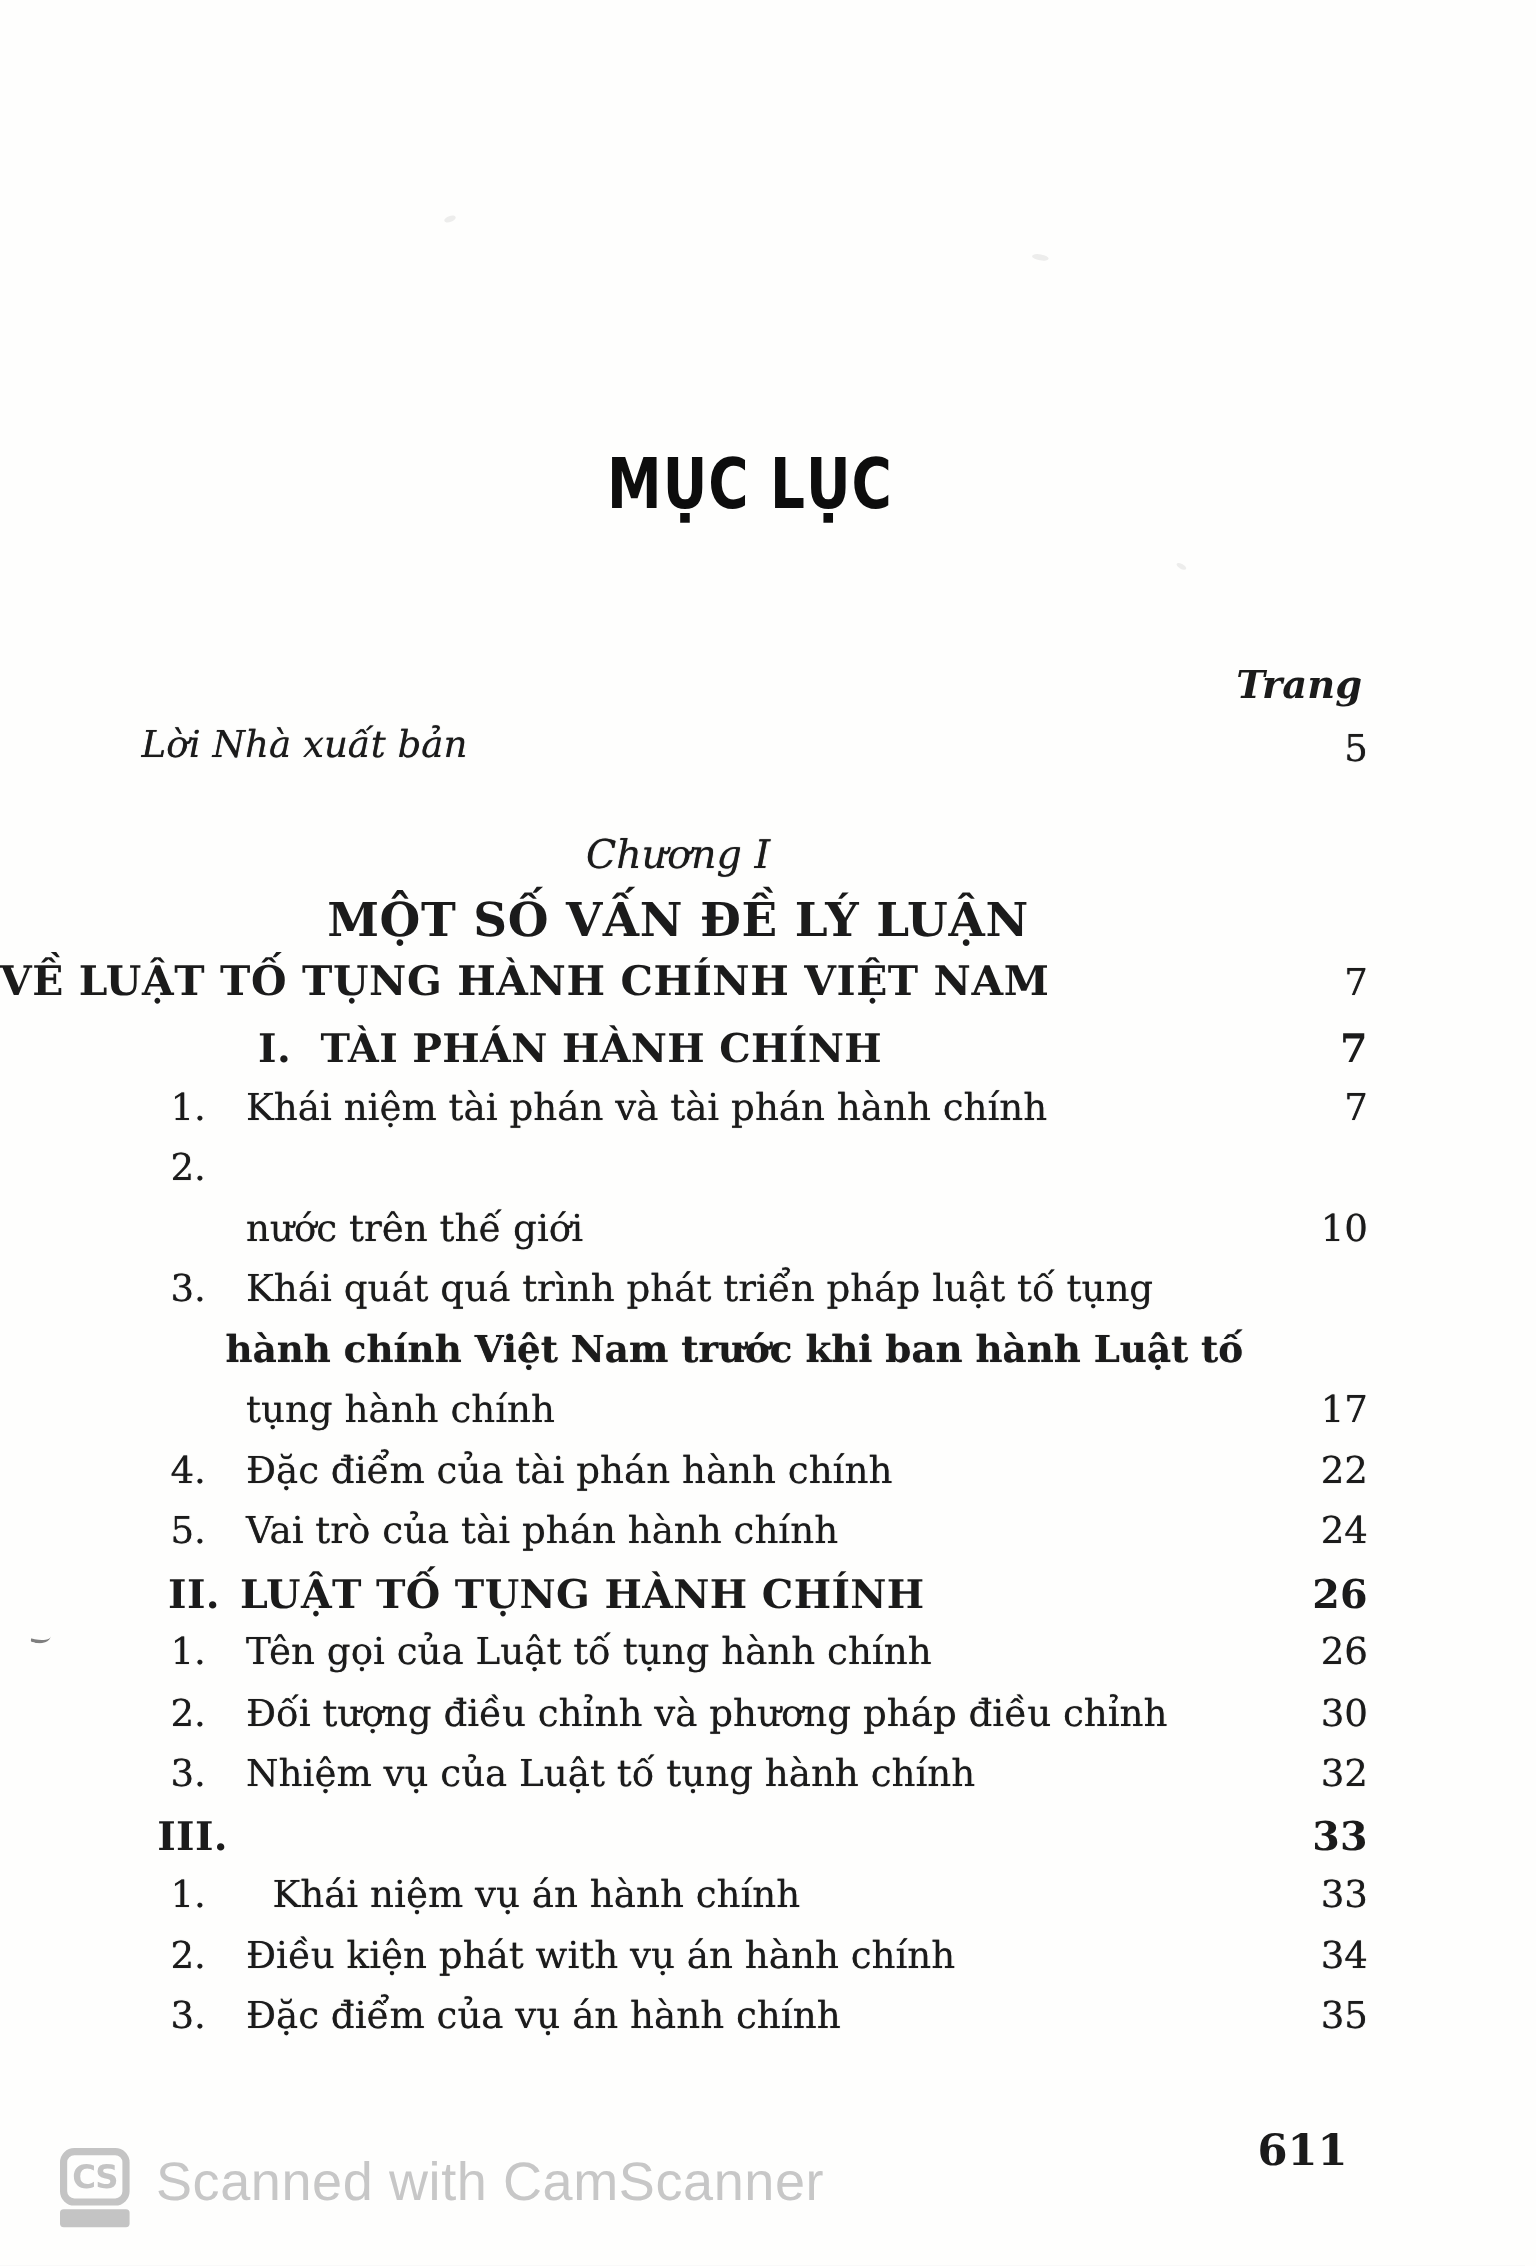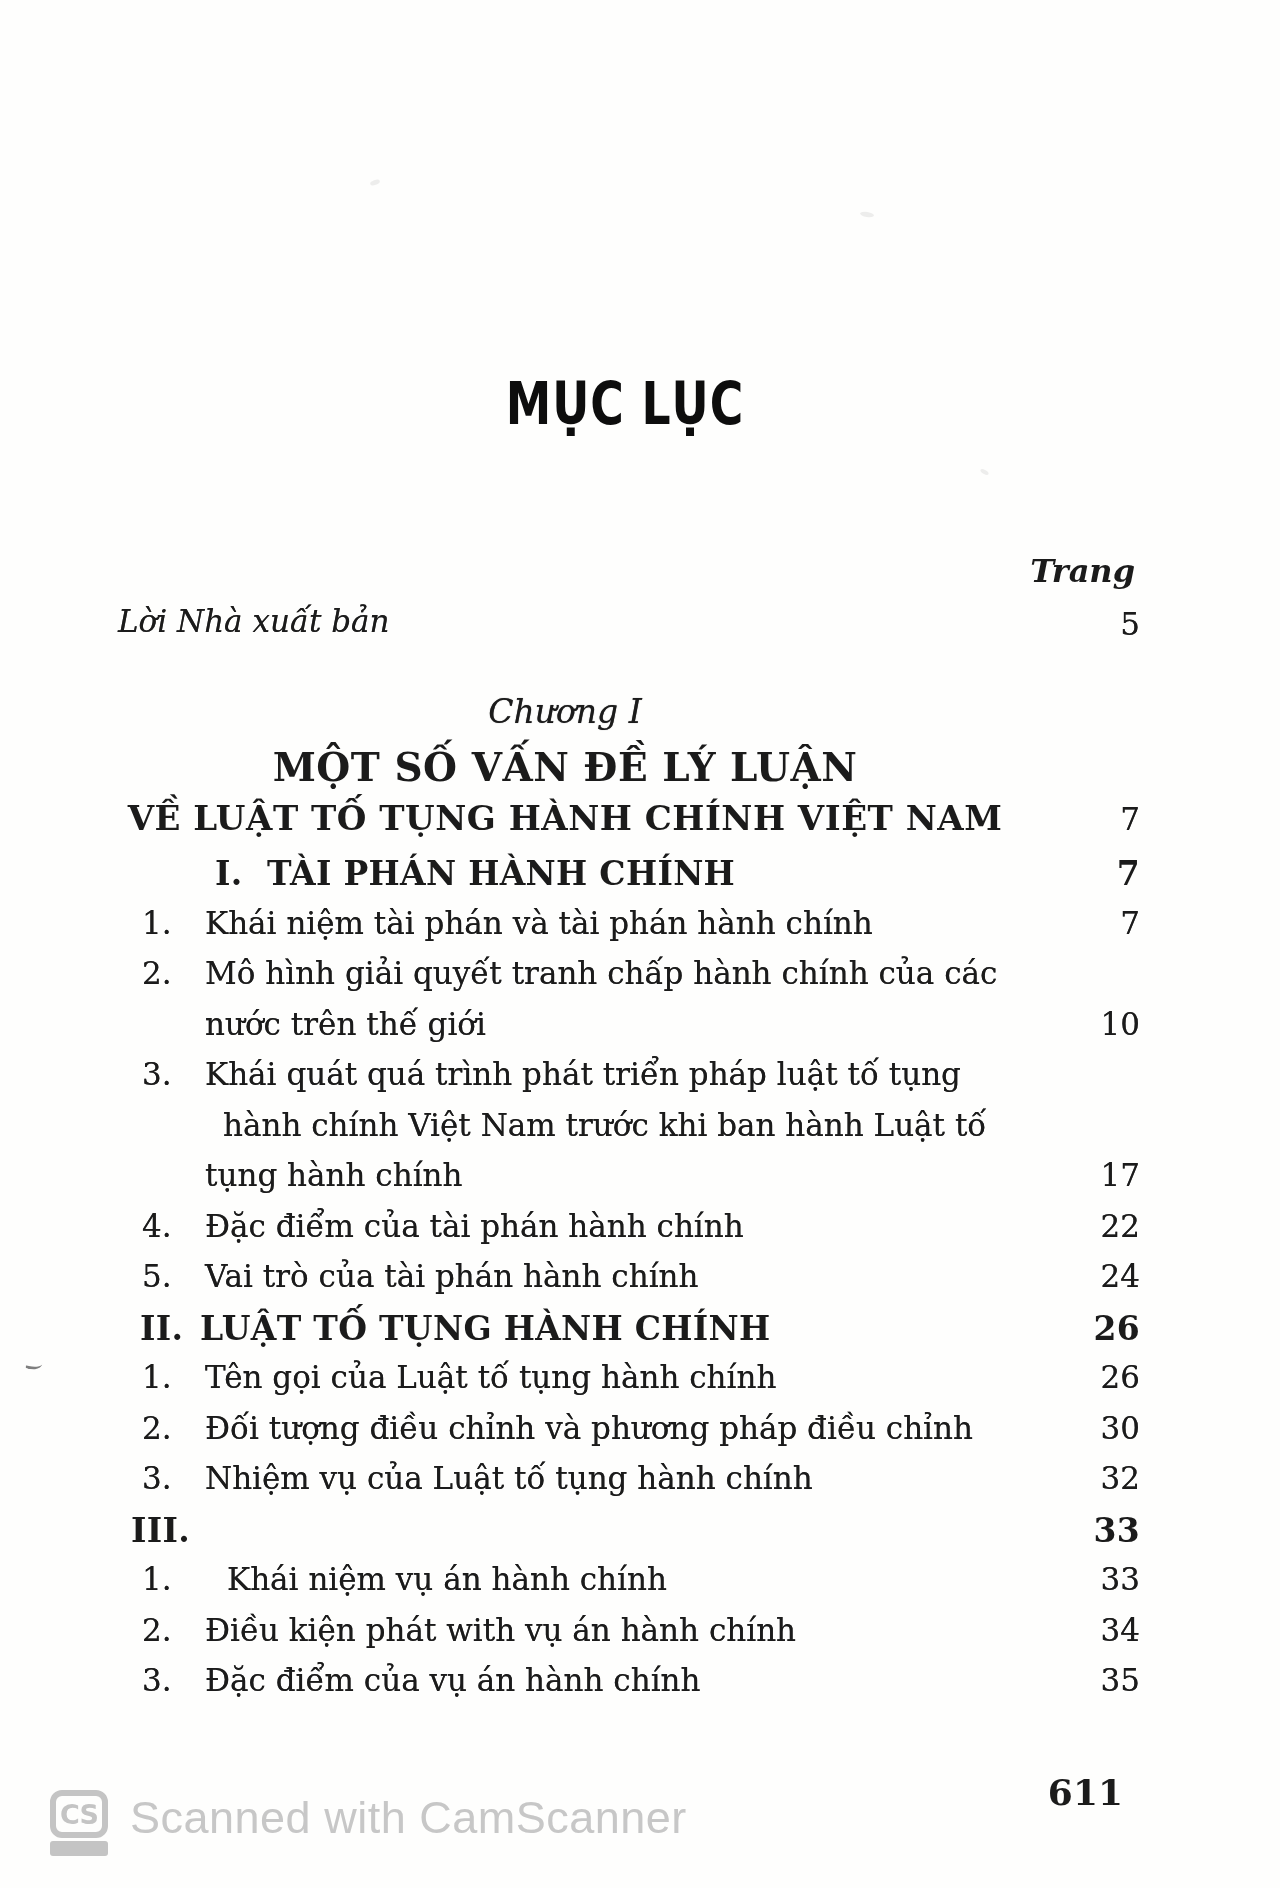--- a/index.html
+++ b/index.html
@@ -40,21 +40,21 @@
   .chapter-kicker{
     position:absolute;top:692px;left:0;width:1130px;text-align:center;
     font-style:italic;font-size:33px;
     text-shadow:0 0 .7px rgba(20,20,20,.8);
   }
   .chapter-h1{
     position:absolute;top:744px;left:0;width:1130px;text-align:center;
     font-weight:bold;font-size:39px;letter-spacing:.5px;
   }
   .chapter-h2{
-    position:absolute;top:798px;left:0;width:1130px;text-align:center;
+    position:absolute;top:798px;left:0;width:1130px;
     font-weight:bold;font-size:34px;letter-spacing:.5px;
   }
   .chapter-page{top:801px;}
   
   .toc-line{
     position:absolute;left:0;width:1280px;height:44px;
     font-size:31px;white-space:nowrap;
     text-shadow:0 0 .6px rgba(20,20,20,.75);
   }
   .toc-line.section{
@@ -128,32 +128,31 @@
         <span class="txt" style="left: 267px;">TÀI PHÁN HÀNH CHÍNH</span>
         <span class="pg">7</span>
       </div>
       <div class="toc-line" style="top: 904.5px;">
         <span class="num" style="left: 142px;">1.</span>
         <span class="txt" style="left: 205px;">Khái niệm tài phán và tài phán hành chính</span>
         <span class="pg">7</span>
       </div>
       <div class="toc-line" style="top: 955px;">
         <span class="num" style="left: 142px;">2.</span>
-        <span class="txt" style="left: 205px;">Mô hình giải quyết tranh chấp hành chính của các</span>
       </div>
       <div class="toc-line" style="top: 1005.5px;">
         <span class="txt" style="left: 205px;">nước trên thế giới</span>
         <span class="pg">10</span>
       </div>
       <div class="toc-line" style="top: 1056px;">
         <span class="num" style="left: 142px;">3.</span>
         <span class="txt" style="left: 205px;">Khái quát quá trình phát triển pháp luật tố tụng</span>
       </div>
       <div class="toc-line" style="top: 1106.5px;">
-        <span class="txt" style="left: 223px;">hành chính Việt Nam trước khi ban hành Luật tố</span>
+        <span class="txt" style="left: 188px; font-weight: bold;">hành chính Việt Nam trước khi ban hành Luật tố</span>
       </div>
       <div class="toc-line" style="top: 1157px;">
         <span class="txt" style="left: 205px;">tụng hành chính</span>
         <span class="pg">17</span>
       </div>
       <div class="toc-line" style="top: 1207.5px;">
         <span class="num" style="left: 142px;">4.</span>
         <span class="txt" style="left: 205px; text-align: center;">Đặc điểm của tài phán hành chính</span>
         <span class="pg">22</span>
       </div>

